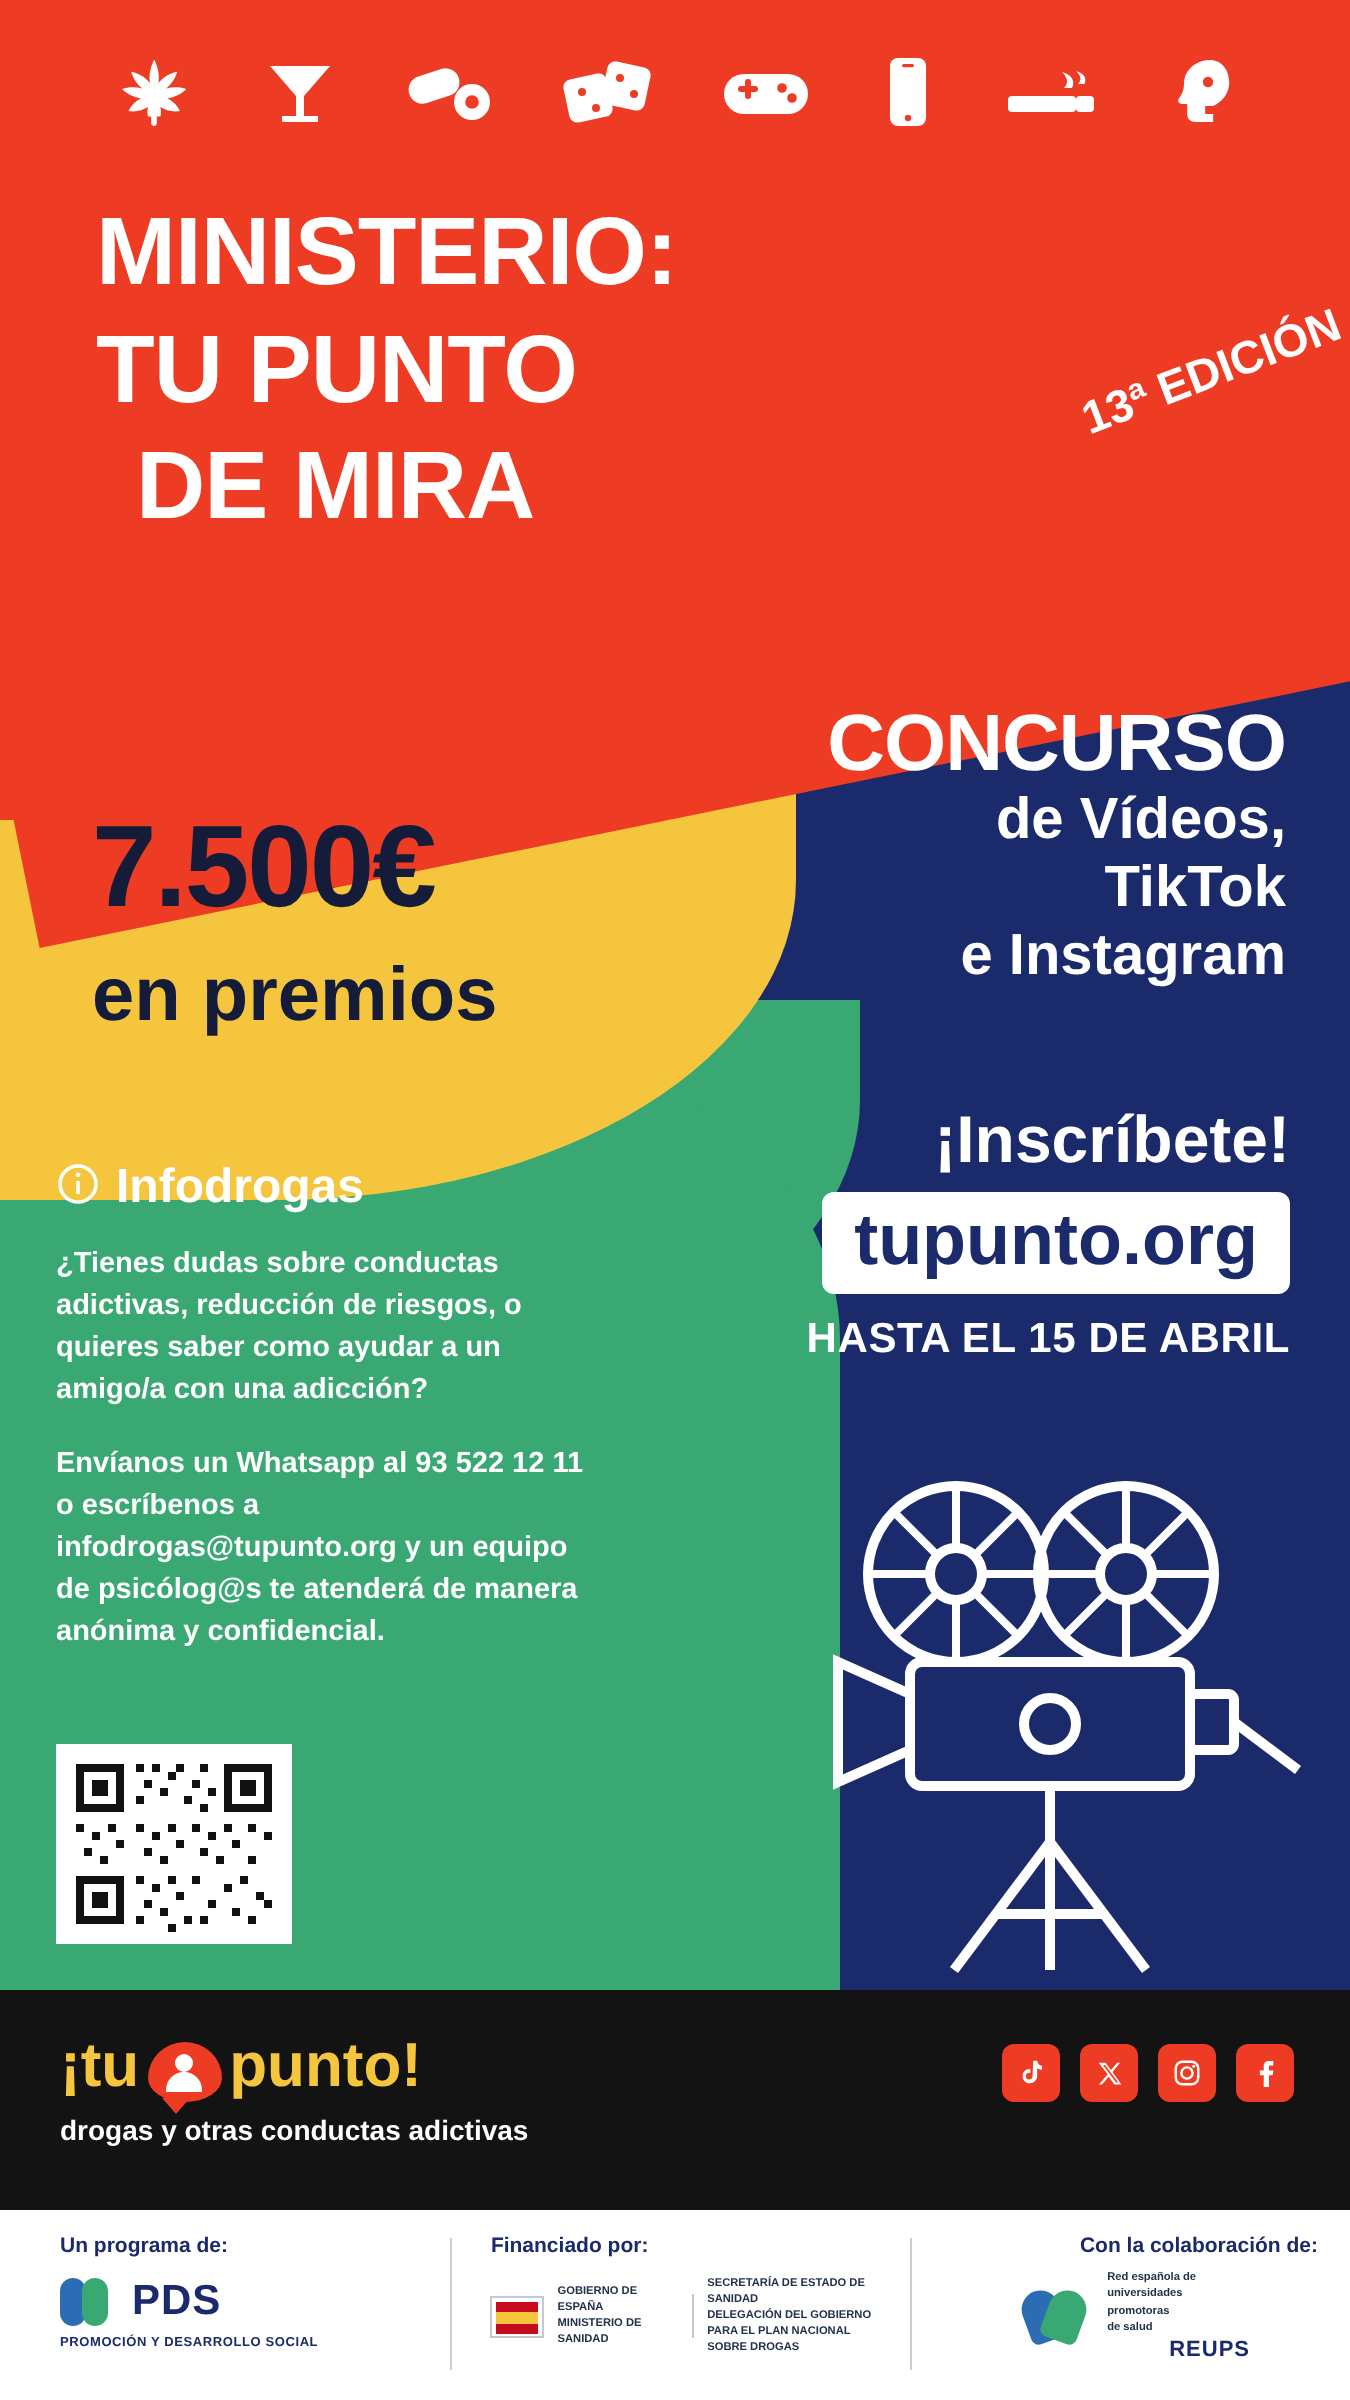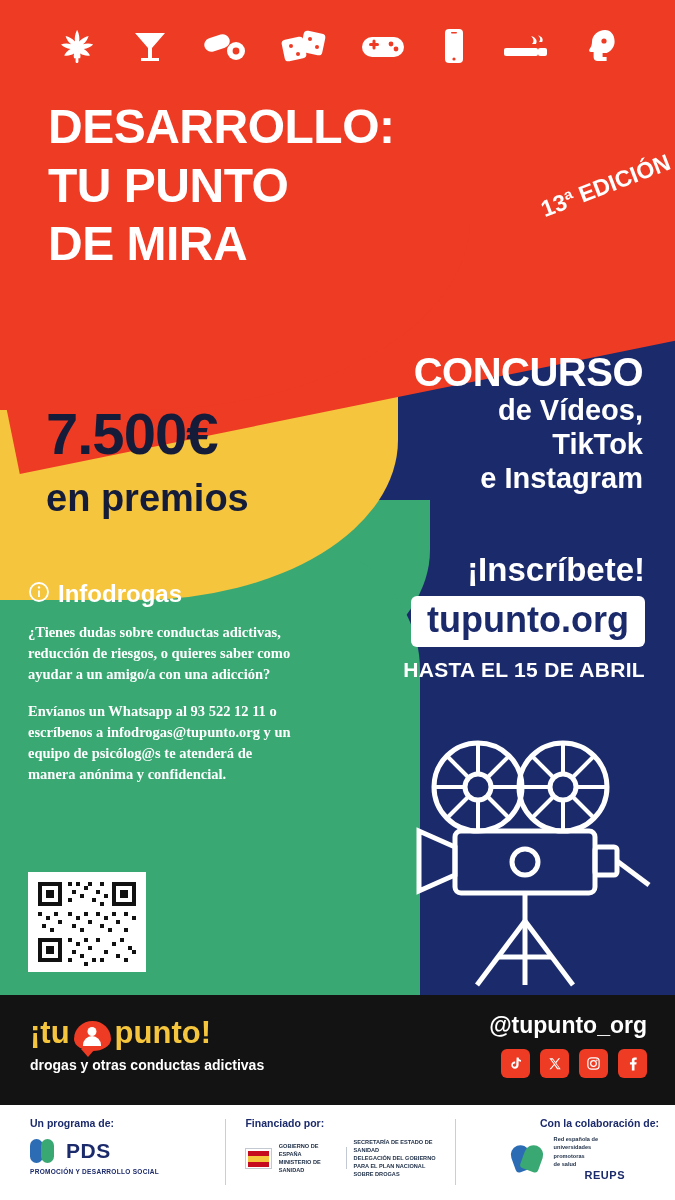--- a/index.html
+++ b/index.html
@@ -81,21 +81,21 @@
     position: absolute; left: 48px; top: 98px;
     z-index: 22;
     color: #ffffff;
     font-weight: bold;
     font-size: 48px;
     line-height: 1.22;
     letter-spacing: -0.5px;
   }
   .headline .l1 { display: block; }
   .headline .l2 { display: block; }
-  .headline .l3 { display: block; }
+  .headline .l3 { display: block; margin-left: 20px; }
 
   .edicion {
     position: absolute; right: 6px; top: 148px;
     z-index: 25;
     color: #ffffff;
     font-weight: bold;
     font-size: 23px;
     transform: rotate(-21deg);
     transform-origin: right center;
     white-space: nowrap;
@@ -143,21 +143,21 @@
   }
 
   
   .info {
     position: absolute; left: 28px; top: 580px; width: 275px;
     z-index: 22; color: #ffffff;
   }
   .info .title-row { display: flex; align-items: center; gap: 8px; }
   .info .title { font-size: 24px; font-weight: bold; }
   .info p {
-    font-size: 14.5px; line-height: 1.45; font-weight: bold; margin-top: 14px; font-family: Liberation Serif, serif;
+    font-size: 14.5px; line-height: 1.45; font-weight: bold; margin-top: 14px;
   }
   .info p.second { margin-top: 16px; }
 
   
   .qr {
     position: absolute; left: 28px; top: 872px;
     width: 118px; height: 100px;
     background: #ffffff; padding: 6px;
     z-index: 22;
   }
@@ -317,21 +317,21 @@
     </span>
     <span class="ic">
       <svg width="34" height="40" viewBox="0 0 34 40" fill="#fff">
         <path d="M21 4c-7 0-13 5-13 12 0 3-1 5-2.4 7-1 1.4-.4 2.8 1.4 3h2.6v5c0 2.4 1.6 4 4 4h9V31h-4v-4h4c4.6-2 8-6.4 8-11.6C30.6 8.6 26.6 4 21 4z"></path>
         <circle cx="20" cy="15" r="2.6" fill="#ee3b24"></circle>
       </svg>
     </span>
   </div>
 
   <div class="headline">
-    <span class="l1">DESARROLLO:</span>
+    <span class="l1">MINISTERIO:</span>
     <span class="l2">TU PUNTO</span>
     <span class="l3">DE MIRA</span>
   </div>
   <div class="edicion">13ª EDICIÓN</div>
 
   <div class="prize">
     <div class="amount">7.500€</div>
     <div class="sub">en premios</div>
   </div>
 
@@ -476,21 +476,20 @@
       <span class="bubble">
         <span class="fig"></span>
           <span class="fig2"></span>
       </span>
       <span>punto!</span>
     </div>
     <div class="tag">drogas y otras conductas adictivas</div>
   </div>
 
   <div class="social">
-    <div class="handle">@tupunto_org</div>
     <div class="icons">
       <span class="sic" style="background:#ee3b24">
         <svg width="15" height="15" viewBox="0 0 16 16" fill="#fff">
             <path d="M9.2 1.5h2.1c.2 1.5 1.1 2.5 2.6 2.7v2c-.9 0-1.8-.3-2.6-.8v4.1c0 2.3-1.8 4-4 4s-3.8-1.7-3.8-3.9c0-2.2 1.9-4 4.2-3.7v2.1c-.2-.05-.5-.1-.7-.1-1 0-1.8.8-1.8 1.8s.8 1.8 1.8 1.8 1.8-.8 1.8-1.8z"></path>
           </svg>
       </span>
       <span class="sic" style="background:#ee3b24">
         <svg width="14" height="14" viewBox="0 0 16 16" fill="#fff">
             <path d="M1.5 1.5h4l3 4.2 3.6-4.2h1.7L9.4 6.9l5.1 7.1h-4l-3.2-4.5L3.4 14H1.7l5-5.8zM4 2.8l7.5 10h1.2L5.2 2.8z"></path>
           </svg>

